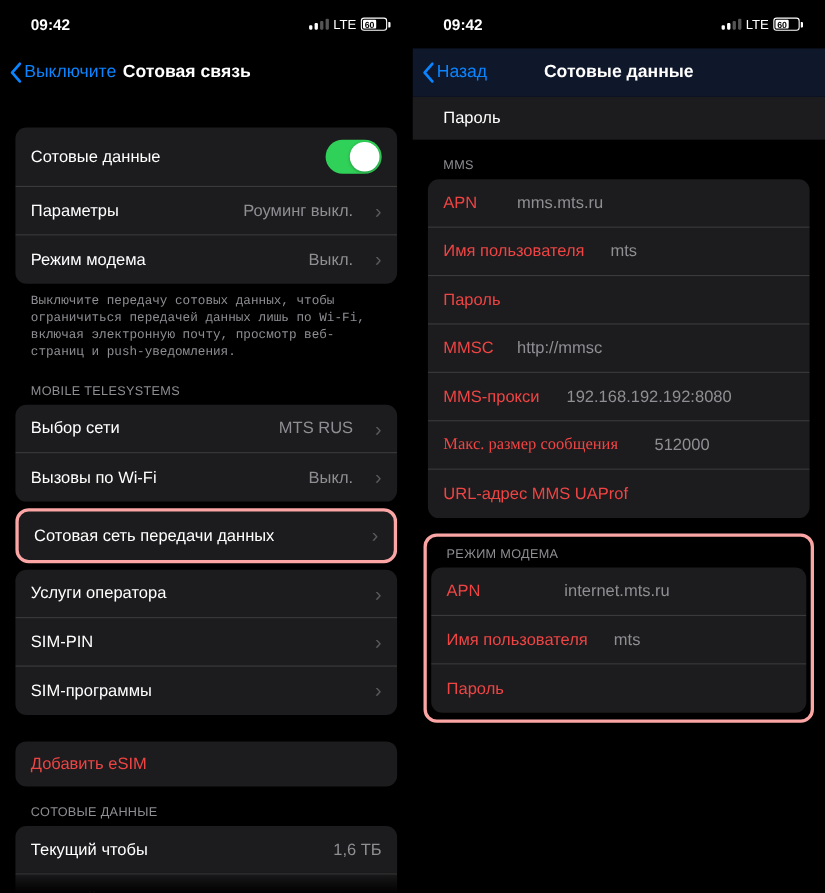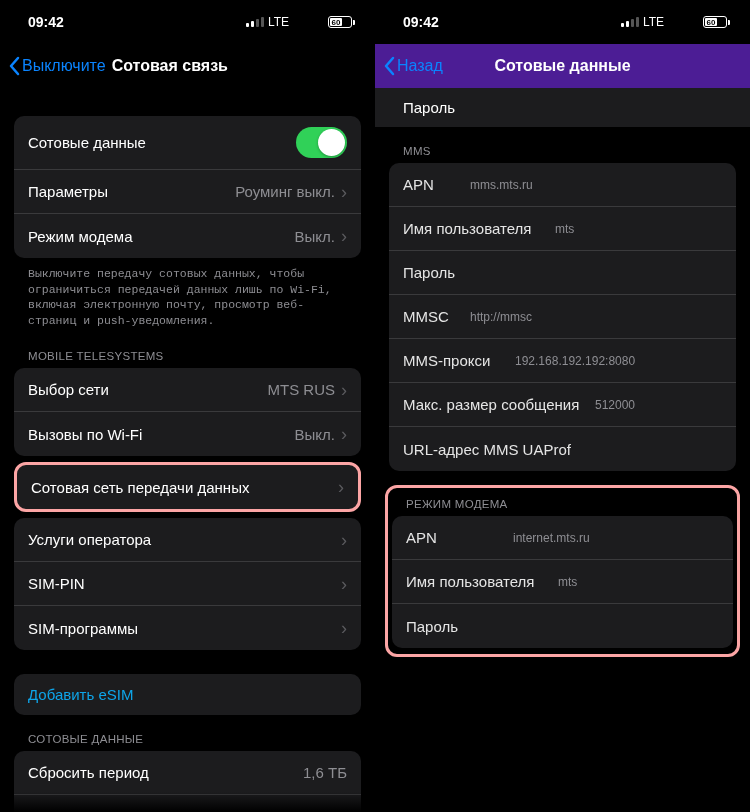--- a/index.html
+++ b/index.html
@@ -29,21 +29,21 @@
     font-weight: 600;
   }
   .status-right { display: flex; align-items: center; gap: 4px; font-size: 12px; font-weight:500;}
   .signal-dots { display: flex; gap: 2px; align-items: flex-end; }
   .signal-dots span { width:3px; background:#fff; border-radius:1px; }
   .signal-dots span:nth-child(1){height:4px;}
   .signal-dots span:nth-child(2){height:6px;}
   .signal-dots span:nth-child(3){height:8px; background:#555;}
   .signal-dots span:nth-child(4){height:10px; background:#555;}
   .battery { display:flex; align-items:center; gap:1px;}
-  .battery-body { width:24px; height:12px; border:1px solid #fff; border-radius:3px; position:relative; padding:1px;margin-left:35px;}
+  .battery-body { width:24px; height:12px; border:1px solid #fff; border-radius:3px; position:relative; padding:1px;}
   .battery-fill { background:#fff; height:100%; width:60%; border-radius:1px; display:flex; align-items:center; justify-content:center; font-size:8px; color:#000; font-weight:700;}
   .battery-tip { width:2px; height:5px; background:#fff; border-radius:0 1px 1px 0;}
   .nav-header {
     height: 44px;
     display: flex;
     align-items: center;
     padding: 0 8px;
     position: relative;
   }
   .nav-back {
@@ -77,21 +77,21 @@
     display: flex;
     align-items: center;
     justify-content: space-between;
     border-bottom: 0.5px solid #3a3a3c;
     color:#fff;
     font-size: 15px;
   }
   .row:last-child { border-bottom: none; }
   .row .label { color:#fff; }
   .row .value { color:#8e8e93; font-size:15px; }
-  .row .right { display:flex; align-items:center; gap:6px; }
+  .row .right { display:flex; align-items:center; gap:20px; }
   .chevron-right { color:#5a5a5e; font-size:18px; line-height:1; }
   .toggle {
     width: 51px; height: 31px; border-radius:16px; background:#30d158;
     position:relative;
   }
   .toggle::after {
     content:""; position:absolute; right:2px; top:2px; width:27px; height:27px;
     background:#fff; border-radius:50%; box-shadow:0 1px 3px rgba(0,0,0,.3);
   }
   .footer-note {
@@ -99,38 +99,38 @@
   }
   .section-header {
     color:#8e8e93; font-size:11.5px; padding: 18px 40px 6px 28px;
     text-transform: uppercase; letter-spacing: .3px;
   }
   .link-row {
     margin: 0 14px;
     background:#1c1c1e;
     border-radius:10px;
     padding:12px 14px;
-    color:#0ea5e9;
+    color:#ef4444;
     font-size:15px;
   }
   .highlight {
     border: 3px solid #fca5a5;
     border-radius: 12px;
   }
   .kv-row {
     min-height:44px; padding:11px 14px;
     display:flex; align-items:center; gap: 12px;
     border-bottom:0.5px solid #3a3a3c; color:#fff; font-size:15px;
   }
   .kv-row:last-child { border-bottom:none; }
-  .kv-label { color:#e5e5e5; flex: 0 0 auto; min-width: 55px;}
+  .kv-label { color:#ef4444; flex: 0 0 auto; min-width: 55px;}
   .kv-label-wide { min-width: 140px;}
-  .kv-value { color:#8e8e93; font-size:12px; }
+  .kv-value { color:#8e8e93; font-size:15px; }
   
-  .phone-right .nav-header { background:#4c1d95; }
+  .phone-right .nav-header { background:#0f172a; }
   .phone-right .password-strip {
     background:#1c1c1e; color:#fff; font-size:15px;
     padding:11px 28px;
   }
   .fade-bottom {
     position:absolute; left:0; right:0; bottom:0; height:20px;
     background:linear-gradient(to bottom, rgba(0,0,0,0), #000);
     pointer-events:none;
   }
 </style>
@@ -233,21 +233,21 @@
         <span class="chevron-right">›</span>
       </div>
     </div>
 
     <div style="height:24px;"></div>
     <div class="link-row">Добавить eSIM</div>
 
     <div class="section-header">СОТОВЫЕ ДАННЫЕ</div>
     <div class="group">
       <div class="row">
-        <span class="label">Сбросить период</span>
+        <span class="label">Текущий чтобы</span>
         <span class="value">1,6 ТБ</span>
       </div>
       <div class="row">
         <span class="label">Текущий период роуминга</span>
         <span class="value">0,2 КБ</span>
       </div>
     </div>
   </div>
   <div class="fade-bottom"></div>
 </div>
@@ -300,21 +300,21 @@
       </div>
       <div class="kv-row">
         <span class="kv-label">MMSC</span>
         <span class="kv-value">http://mmsc</span>
       </div>
       <div class="kv-row">
         <span class="kv-label" style="min-width:100px;">MMS-прокси</span>
         <span class="kv-value">192.168.192.192:8080</span>
       </div>
       <div class="kv-row">
-        <span class="kv-label" style="min-width:180px;">Макс. размер сообщения</span>
+        <span class="kv-label" style="min-width:180px;font-family:Liberation Serif, serif;">Макс. размер сообщения</span>
         <span class="kv-value">512000</span>
       </div>
       <div class="kv-row">
         <span class="kv-label">URL-адрес MMS UAProf</span>
       </div>
     </div>
 
     <div style="height:14px;"></div>
     <div class="highlight" style="margin:0 10px; padding:0 0 0 0;">
       <div class="section-header" style="padding-left:18px; padding-top:10px;">РЕЖИМ МОДЕМА</div>

